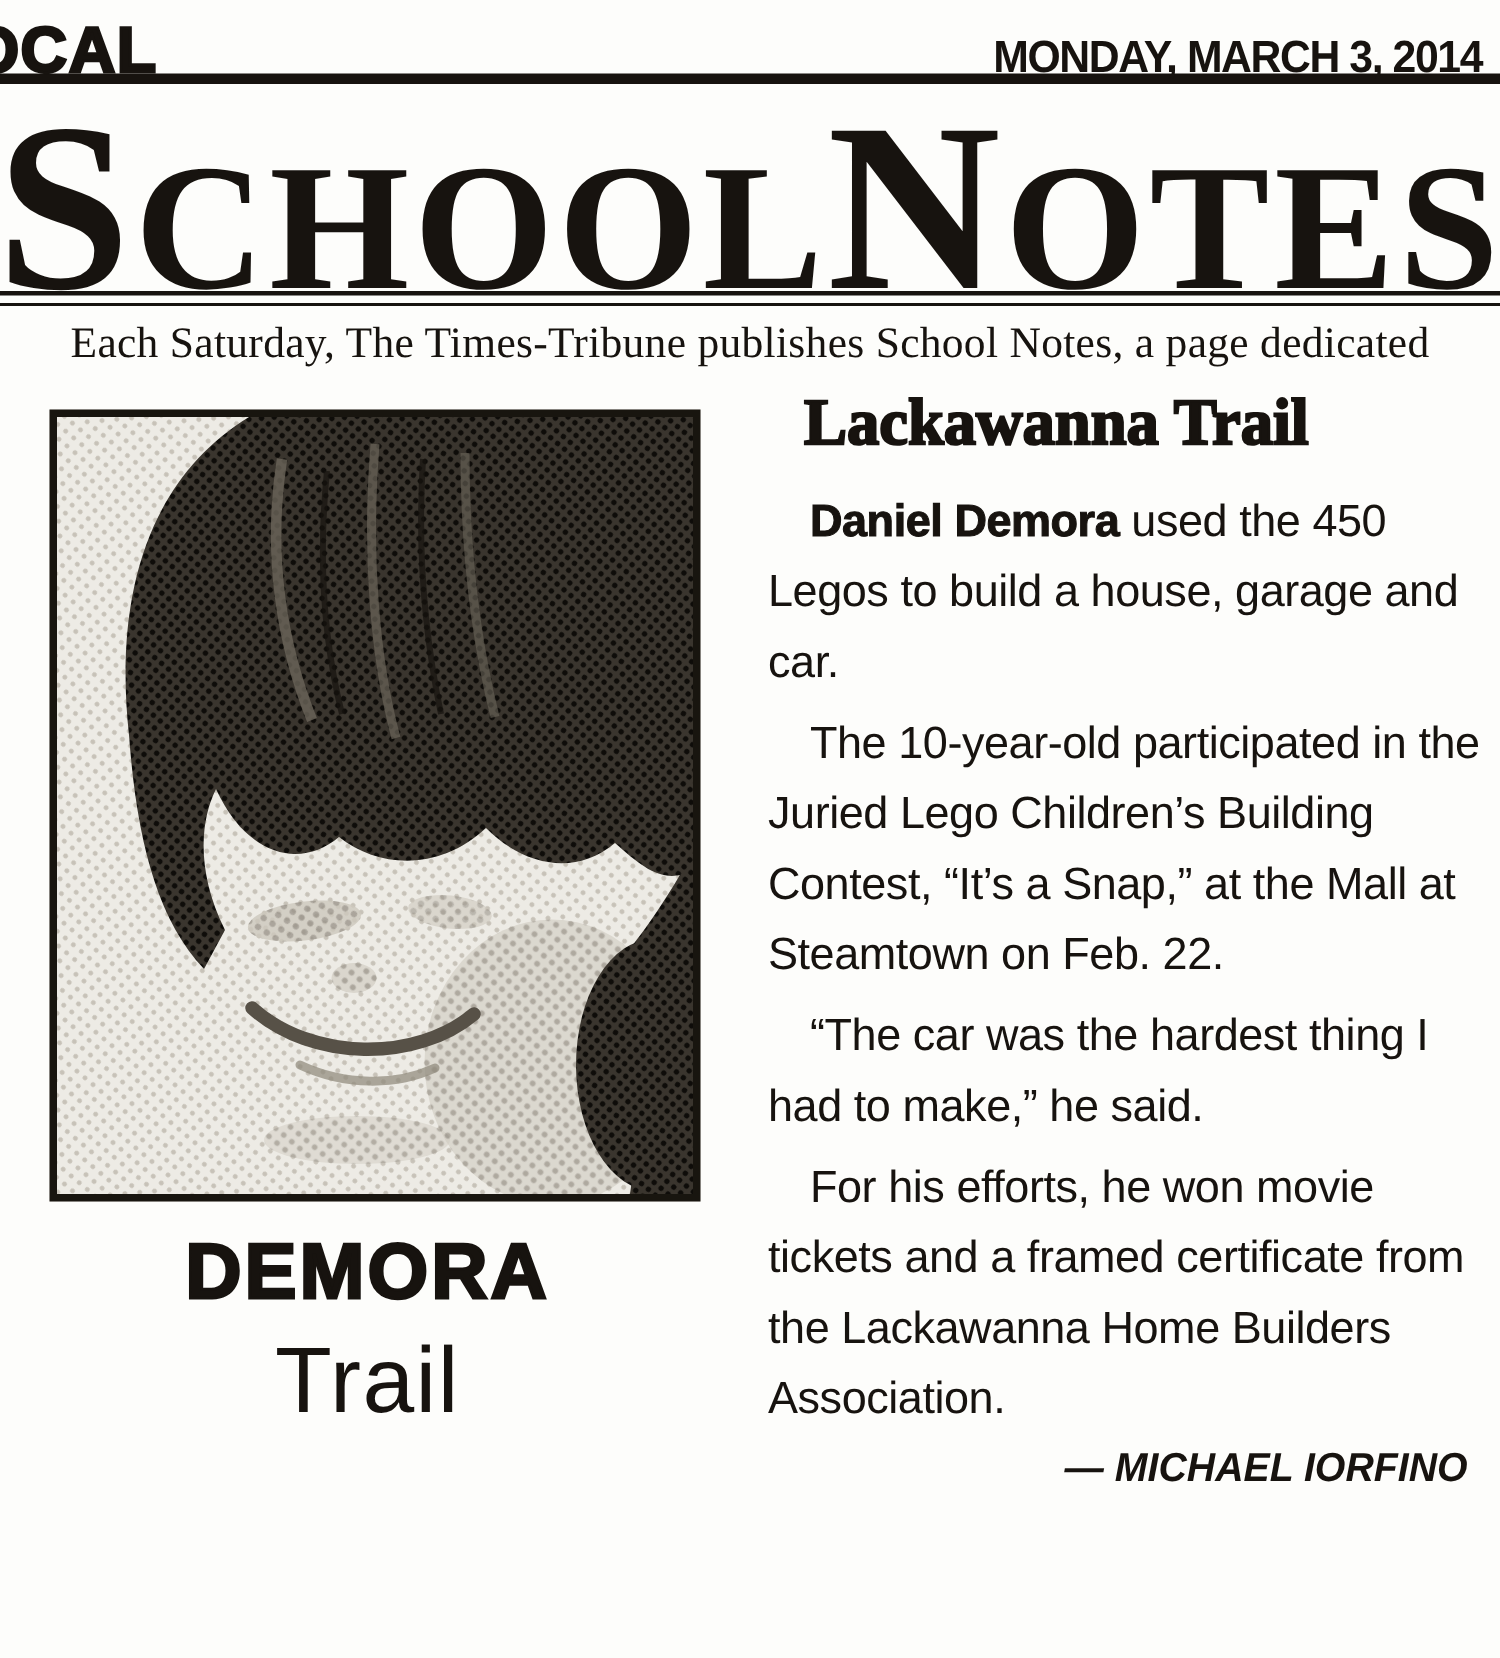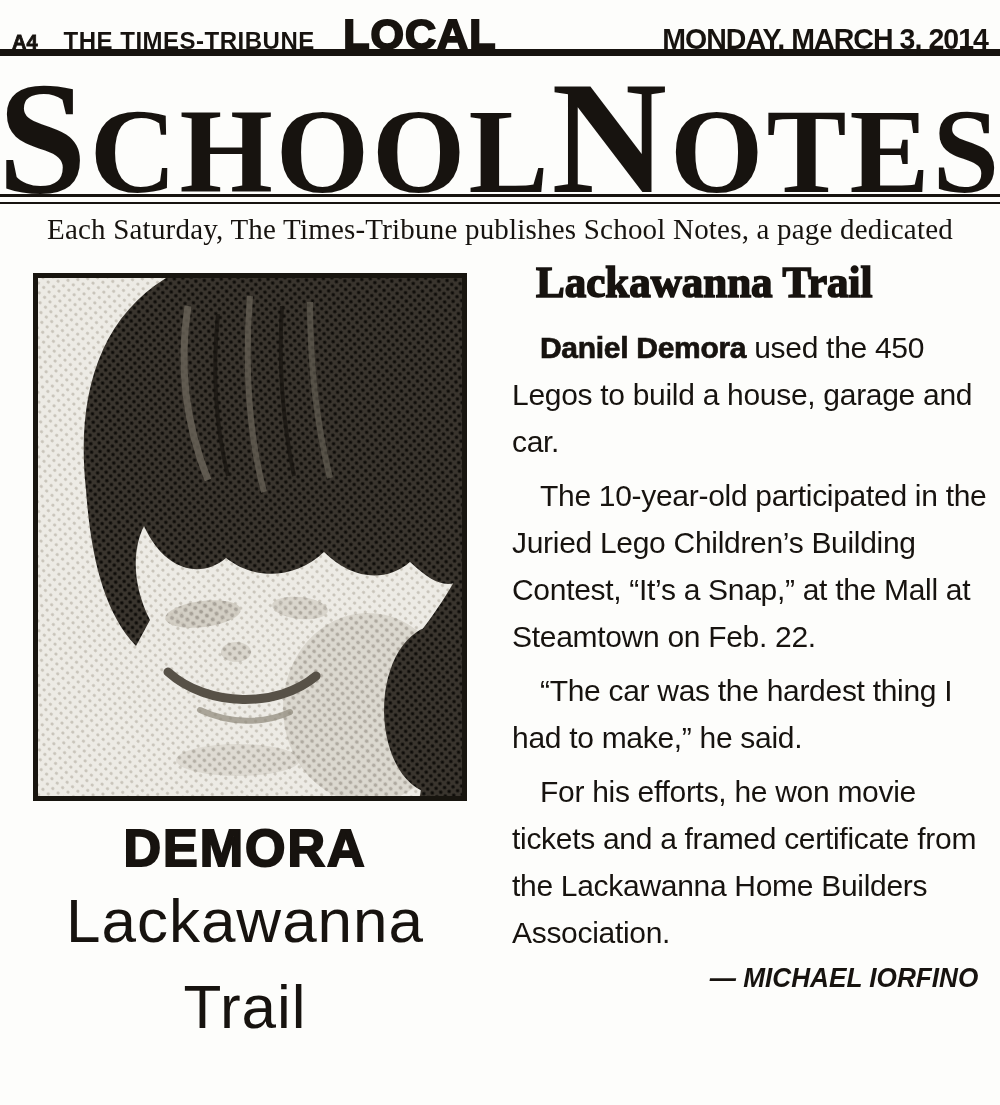--- a/index.html
+++ b/index.html
@@ -90,24 +90,20 @@
     font-weight:bold;transform:scaleX(0.97);transform-origin:right;
   }
   .email{font-size:34px;margin-top:8px;letter-spacing:-0.5px;}
 </style>
 </head>
 <body>
 
 <div class="page">
 
   <div class="header">
-    <div class="header-left">
-      <span class="page-number">A4</span>
-      <span class="publication">THE TIMES-TRIBUNE</span>
-    </div>
     <span class="section">LOCAL</span>
     <span class="date">MONDAY, MARCH 3, 2014</span>
   </div>
   <div class="rule-thick"></div>
 
   <div class="masthead">
     <span class="mast-big">S</span>
       <span class="mast-small">CHOOL</span>
       <span class="word-gap"></span>
       <span class="mast-big">N</span>
@@ -167,21 +163,20 @@
 
           <ellipse cx="165" cy="336" rx="38" ry="13" fill="url(#md)" opacity="0.8" transform="rotate(-7 165 336)"></ellipse>
           <ellipse cx="262" cy="330" rx="28" ry="11" fill="url(#md)" opacity="0.6" transform="rotate(6 262 330)"></ellipse>
           <ellipse cx="198" cy="374" rx="15" ry="10" fill="url(#md)" opacity="0.6"></ellipse>
           <path d="M130,394 C170,430 240,430 278,398" stroke="#575147" stroke-width="9" fill="none" stroke-linecap="round"></path>
           <path d="M162,432 C192,446 226,446 252,434" stroke="#8d8779" stroke-width="6" fill="none" stroke-linecap="round" opacity="0.7"></path>
           <ellipse cx="200" cy="482" rx="62" ry="16" fill="url(#md)" opacity="0.45"></ellipse>
         </svg>
       </div>
       <div class="cap-name">DEMORA</div>
-      <div class="cap-school-line">Lackawanna</div>
       <div class="cap-school-line">Trail</div>
     </div>
 
     <div class="right-col">
       <div class="headline">Lackawanna Trail</div>
 
       <p class="para"><span class="lead">Daniel Demora</span><span> used the 450 Legos to build a house, garage and car.</span></p>
 
       <p class="para"><span class="lead"></span><span>The 10-year-old participated in the Juried Lego Children’s Building Contest, “It’s a Snap,” at the Mall at Steamtown on Feb. 22.</span></p>
 

